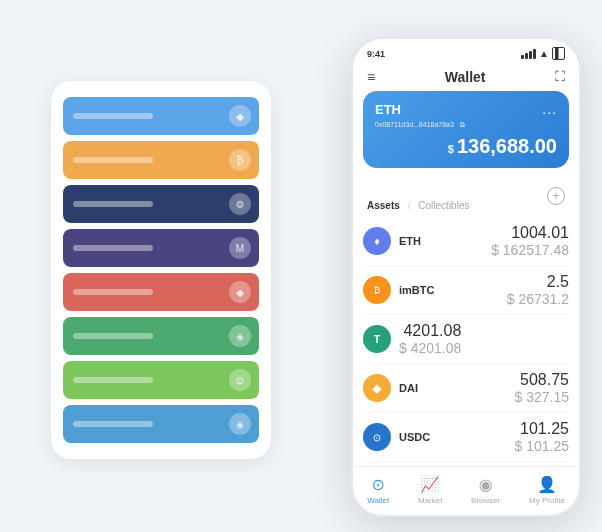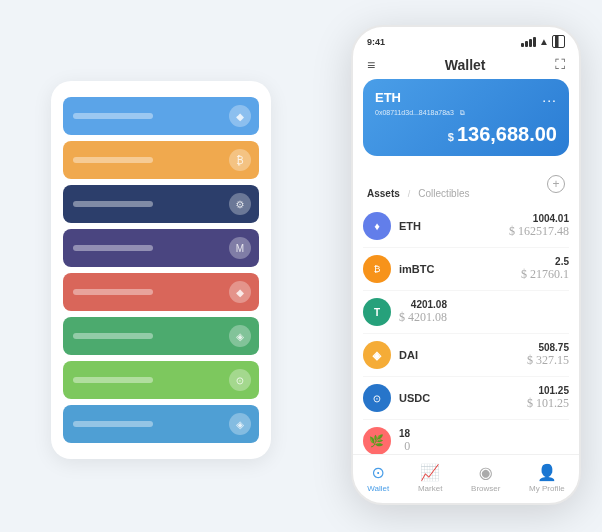--- a/index.html
+++ b/index.html
@@ -72,21 +72,21 @@
     .c4 { background: #4a4580; }
     .c5 { background: #d9665a; }
     .c6 { background: #4caa6e; }
     .c7 { background: #7dc85e; }
     .c8 { background: #4f9fd4; }
 
     
     .phone {
       position: absolute;
       right: 0;
-      top: 4px;
+      top: 16px;
       width: 230px;
       height: 480px;
       background: white;
       border-radius: 32px;
       box-shadow: 0 8px 40px rgba(0,0,0,0.15);
       overflow: hidden;
       border: 2px solid #e8e8e8;
       display: flex;
       flex-direction: column;
     }
@@ -254,29 +254,28 @@
       font-size: 11px;
       font-weight: 600;
       color: #333;
     }
 
     .asset-amounts {
       text-align: right;
     }
 
     .asset-amount {
-      font-size: 10px;
-      font-weight: 700;
+      font-size: 16px;
+      font-weight: 400;
       color: #333;
     }
 
     .asset-usd {
-      font-size: 12px;
+      font-size: 14px;
       color: #aaa;
-      font-family: Liberation Serif, serif;
     }
 
     
     .bottom-nav {
       display: flex;
       justify-content: space-around;
       align-items: center;
       padding: 8px 0 10px;
       border-top: 1px solid #f0f0f0;
     }
@@ -399,21 +398,21 @@
           <div class="asset-amount">1004.01</div>
           <div class="asset-usd">$ 162517.48</div>
         </div>
       </div>
 
       <div class="asset-row">
         <div class="asset-icon imbtc-icon">₿</div>
         <span class="asset-name">imBTC</span>
         <div class="asset-amounts">
           <div class="asset-amount">2.5</div>
-          <div class="asset-usd">$ 21760.1</div>
+          <div class="asset-usd">$ 26731.2</div>
         </div>
       </div>
 
       <div class="asset-row">
         <div class="asset-icon usdt-icon" style="font-weight:bold;font-size:10px;">T</div>
         <div class="asset-amounts">
           <div class="asset-amount">4201.08</div>
           <div class="asset-usd">$ 4201.08</div>
         </div>
       </div>

